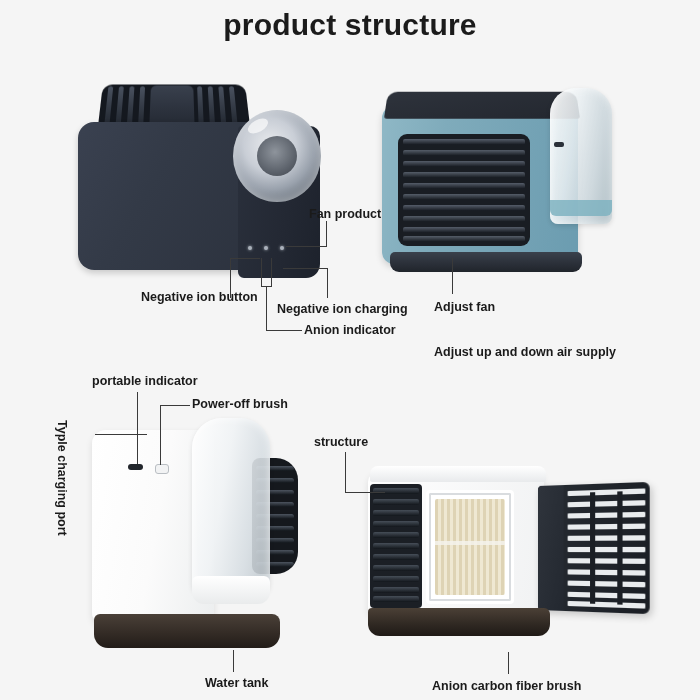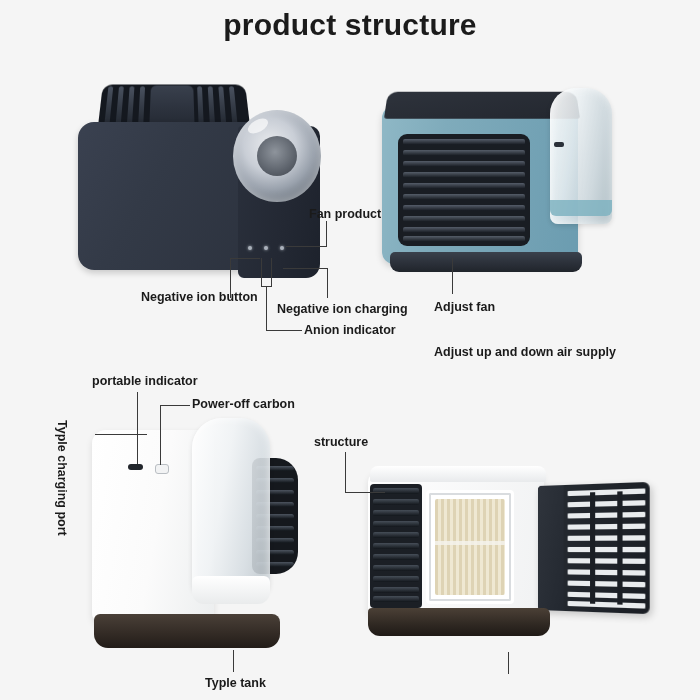--- a/index.html
+++ b/index.html
@@ -467,27 +467,27 @@
     <div class="chgport"></div>
     <div class="pwrsw"></div>
     <div class="base"></div>
   </div>
 
   <div class="ln lnv" style="left:137px; top:392px; height:72px;"></div>
   <div class="lbl" style="left:92px; top:373px;">portable indicator</div>
 
   <div class="ln lnv" style="left:160px; top:405px; height:60px;"></div>
   <div class="ln lnh" style="left:160px; top:405px; width:30px;"></div>
-  <div class="lbl" style="left:192px; top:396px;">Power-off carbon</div>
+  <div class="lbl" style="left:192px; top:396px;">Power-off brush</div>
 
   <div class="ln lnh" style="left:95px; top:434px; width:52px;"></div>
   <div class="lbl" style="left:70px; top:420px; transform-origin: left top; transform: rotate(90deg);">Typle charging port</div>
 
   <div class="ln lnv" style="left:233px; top:650px; height:22px;"></div>
-  <div class="lbl" style="left:205px; top:675px;">Typle tank</div>
+  <div class="lbl" style="left:205px; top:675px;">Water tank</div>
 
   <div class="stage" id="dev-open">
     <div class="shell"></div>
     <div class="toplip"></div>
     <div class="leftgrille">
       <i style="top:4px"></i>
         <i style="top:15px"></i>
         <i style="top:26px"></i>
         <i style="top:37px"></i>
       <i style="top:48px"></i>
@@ -520,14 +520,15 @@
       </div>
     </div>
     <div class="base"></div>
   </div>
 
   <div class="ln lnv" style="left:345px; top:452px; height:40px;"></div>
   <div class="ln lnh" style="left:345px; top:492px; width:40px;"></div>
   <div class="lbl" style="left:314px; top:434px;">structure</div>
 
   <div class="ln lnv" style="left:508px; top:652px; height:22px;"></div>
+  <div class="lbl" style="left:432px; top:678px;">Anion carbon fiber brush</div>
 
 </div>
 
 </body></html>

